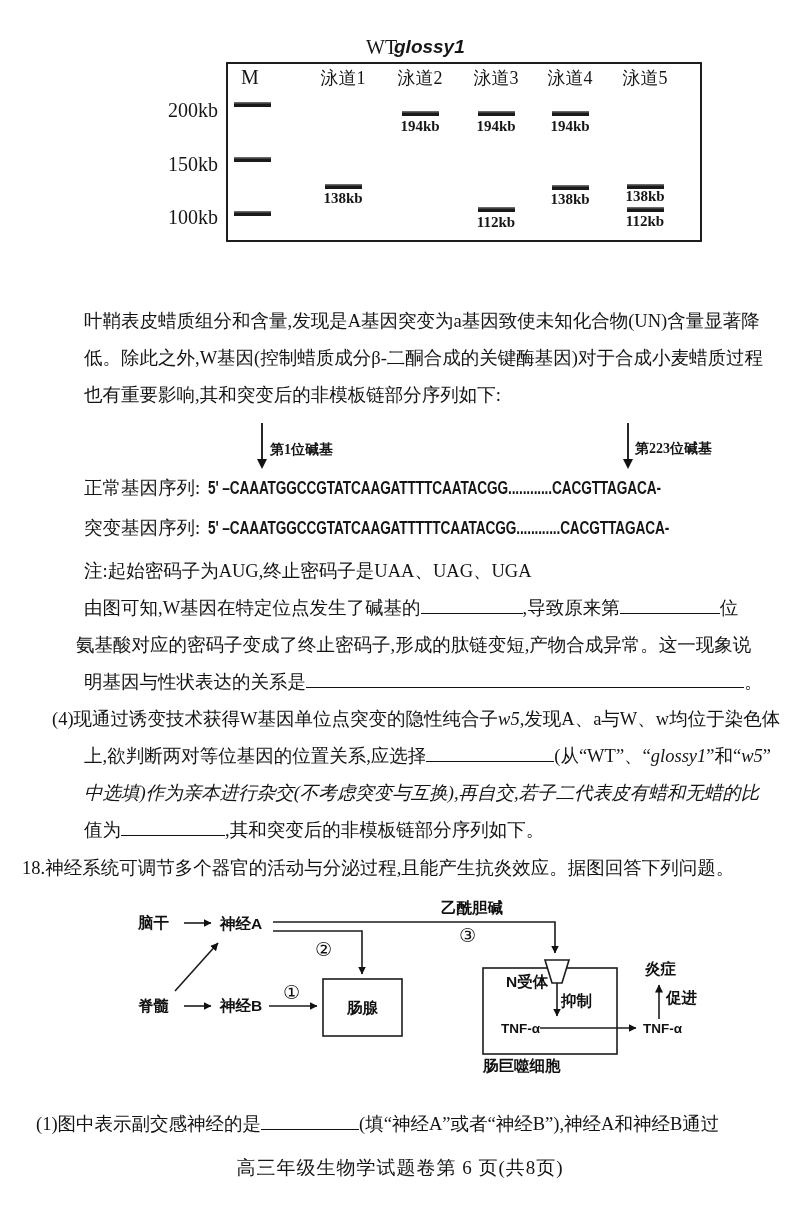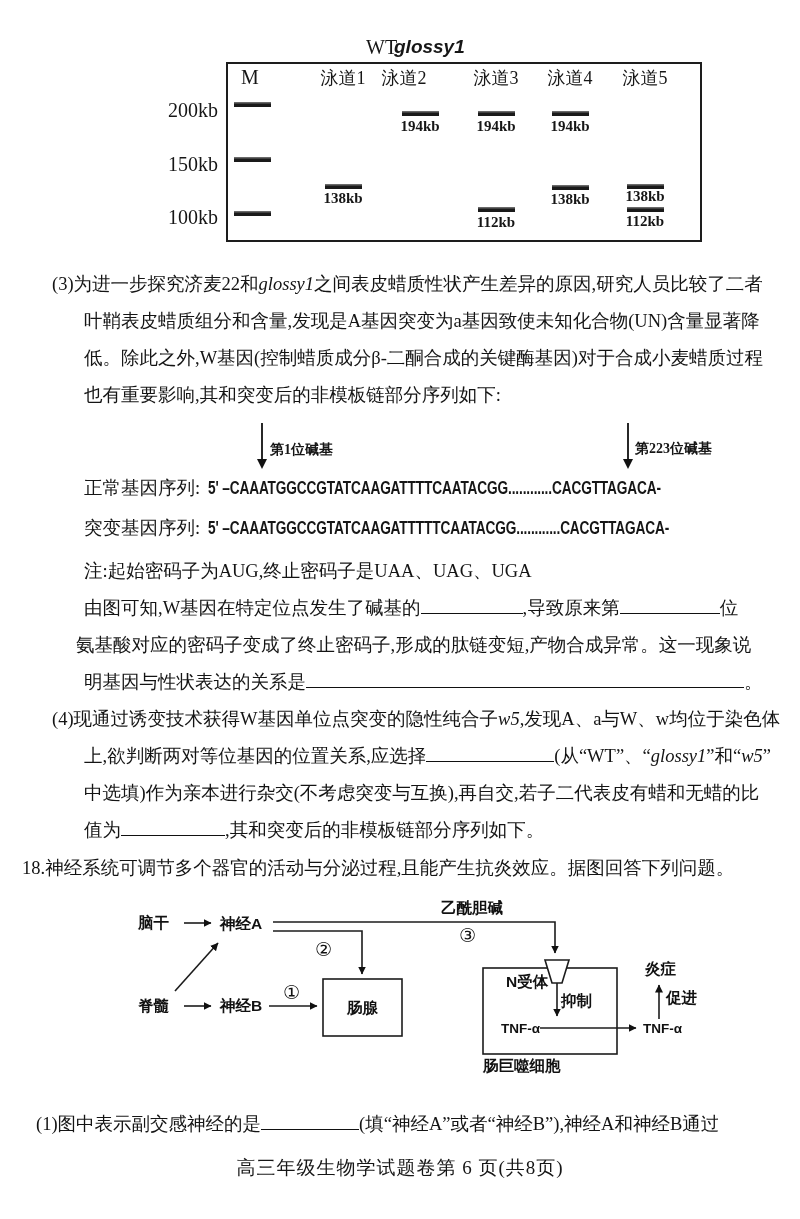--- a/index.html
+++ b/index.html
@@ -40,21 +40,21 @@
 <div class="page">
 
   <div>
     <div class="gel-top abs" style="left:320px;top:36px;margin-left:46px;">WT</div>
     <div class="gel-top glossy abs" style="left:394px;top:36px;">glossy1</div>
 
     <div class="gel-box"></div>
 
     <span class="lane-h" style="left:250px;font-size:20px;">M</span>
     <span class="lane-h" style="left:343px;">泳道1</span>
-    <span class="lane-h" style="left:404px;">泳道2</span>
+    <span class="lane-h" style="left:420px;">泳道2</span>
     <span class="lane-h" style="left:496px;">泳道3</span>
     <span class="lane-h" style="left:570px;">泳道4</span>
     <span class="lane-h" style="left:645px;">泳道5</span>
 
     <span class="marker" style="top:99px;">200kb</span>
     <span class="marker" style="top:153px;">150kb</span>
     <span class="marker" style="top:206px;">100kb</span>
 
     <div class="band" style="left:234px;top:102px;"></div>
     <div class="band" style="left:234px;top:157px;"></div>
@@ -72,21 +72,20 @@
     <span class="band-label" style="left:343px;top:191px;">138kb</span>
     <span class="band-label" style="left:420px;top:119px;">194kb</span>
     <span class="band-label" style="left:496px;top:119px;">194kb</span>
     <span class="band-label" style="left:496px;top:215px;">112kb</span>
     <span class="band-label" style="left:570px;top:119px;">194kb</span>
     <span class="band-label" style="left:570px;top:192px;">138kb</span>
     <span class="band-label" style="left:645px;top:189px;">138kb</span>
     <span class="band-label" style="left:645px;top:214px;">112kb</span>
   </div>
 
-  <div class="line" style="left:52px;top:272px;"><span>(3)为进一步探究济麦22和</span><span class="ital">glossy1</span><span>之间表皮蜡质性状产生差异的原因,研究人员比较了二者</span></div>
   <div class="line" style="left:84px;top:309px;">叶鞘表皮蜡质组分和含量,发现是A基因突变为a基因致使未知化合物(UN)含量显著降</div>
   <div class="line" style="left:84px;top:346px;">低。除此之外,W基因(控制蜡质成分β-二酮合成的关键酶基因)对于合成小麦蜡质过程</div>
   <div class="line" style="left:84px;top:383px;">也有重要影响,其和突变后的非模板链部分序列如下:</div>
 
   <svg class="abs" style="left:255px;top:423px;" width="14" height="47">
     <line x1="7" y1="0" x2="7" y2="38" stroke="#111" stroke-width="1.8"></line>
     <polygon points="2,36 12,36 7,46" fill="#111"></polygon>
   </svg>
   <span class="ann" style="left:270px;top:441px;">第1位碱基</span>
   <svg class="abs" style="left:621px;top:423px;" width="14" height="47">
@@ -105,21 +104,21 @@
   </div>
 
   <div class="line" style="left:84px;top:559px;">注:起始密码子为AUG,终止密码子是UAA、UAG、UGA</div>
 
   <div class="line" style="left:84px;top:596px;"><span>由图可知,W基因在特定位点发生了碱基的</span><span class="blank" style="width:102px;"></span><span>,导致原来第</span><span class="blank" style="width:100px;"></span><span>位</span></div>
   <div class="line" style="left:76px;top:633px;">氨基酸对应的密码子变成了终止密码子,形成的肽链变短,产物合成异常。这一现象说</div>
   <div class="line" style="left:84px;top:670px;"><span>明基因与性状表达的关系是</span><span class="blank" style="width:438px;"></span><span>。</span></div>
 
   <div class="line" style="left:52px;top:707px;"><span>(4)现通过诱变技术获得W基因单位点突变的隐性纯合子</span><span class="ital">w5</span><span>,发现A、a与W、w均位于染色体</span></div>
   <div class="line" style="left:84px;top:744px;"><span>上,欲判断两对等位基因的位置关系,应选择</span><span class="blank" style="width:128px;"></span><span>(从“WT”、“</span><span class="ital">glossy1</span><span>”和“</span><span class="ital">w5</span><span>”</span></div>
-  <div class="line" style="left:84px;top:781px;">中选填)作为亲本进行杂交(不考虑突变与互换),再自交,若子二代表皮有蜡和无蜡的比</div>
+  <div class="line" style="left:84px;top:781px;font-style:italic;">中选填)作为亲本进行杂交(不考虑突变与互换),再自交,若子二代表皮有蜡和无蜡的比</div>
   <div class="line" style="left:84px;top:818px;"><span>值为</span><span class="blank" style="width:104px;"></span><span>,其和突变后的非模板链部分序列如下。</span></div>
 
   <div class="line" style="left:22px;top:856px;">18.神经系统可调节多个器官的活动与分泌过程,且能产生抗炎效应。据图回答下列问题。</div>
 
   <div class="diagram">
     <svg width="800" height="200" viewBox="0 0 800 200">
       <defs>
         <marker id="ah" markerUnits="userSpaceOnUse" markerWidth="10" markerHeight="9" refX="7.5" refY="4" orient="auto">
           <path d="M0,0 L8,4 L0,8 Z" fill="#111"></path>
         </marker>

